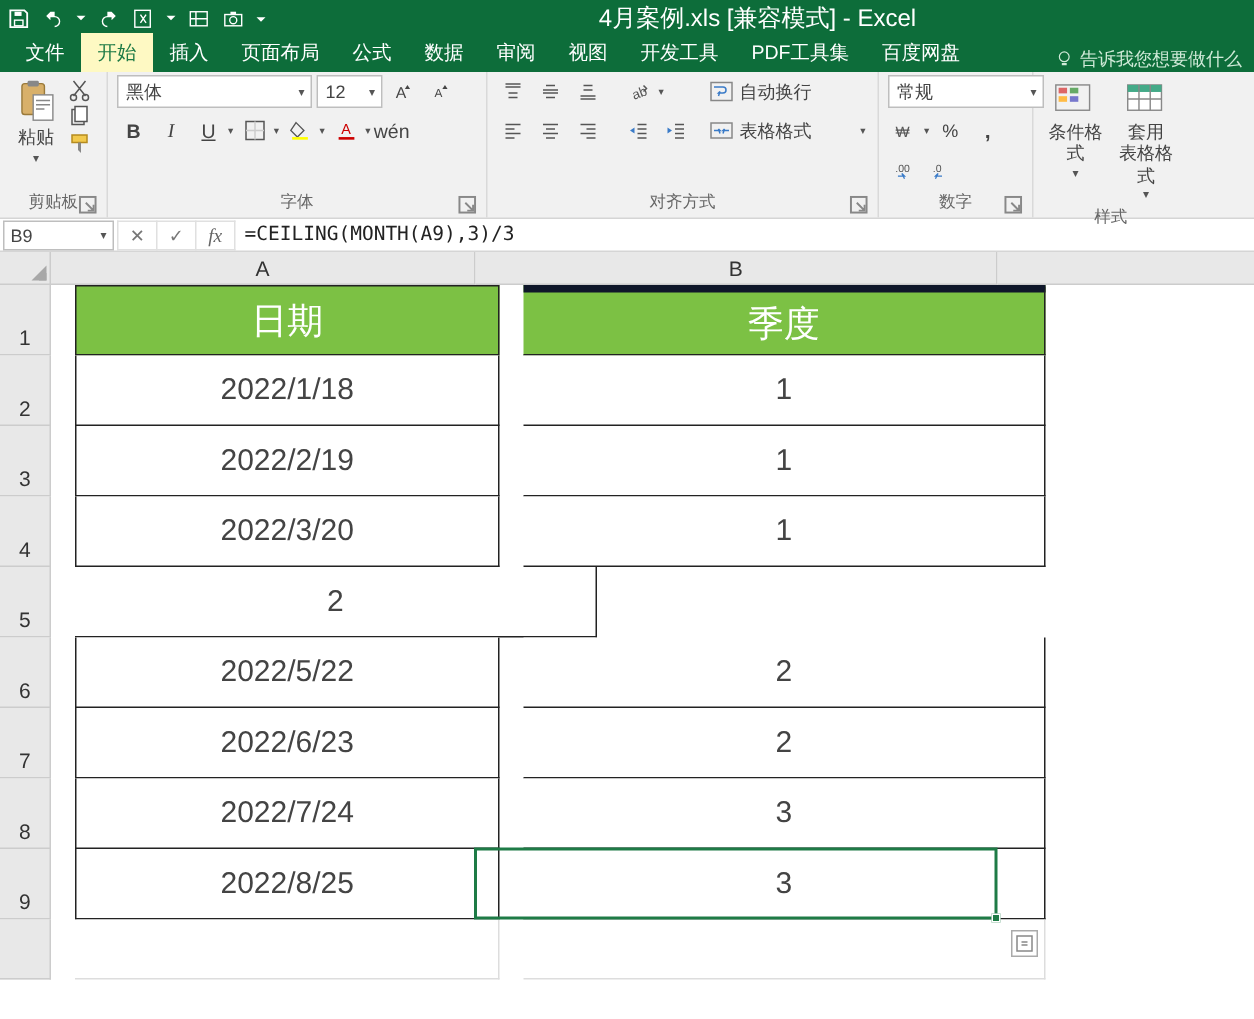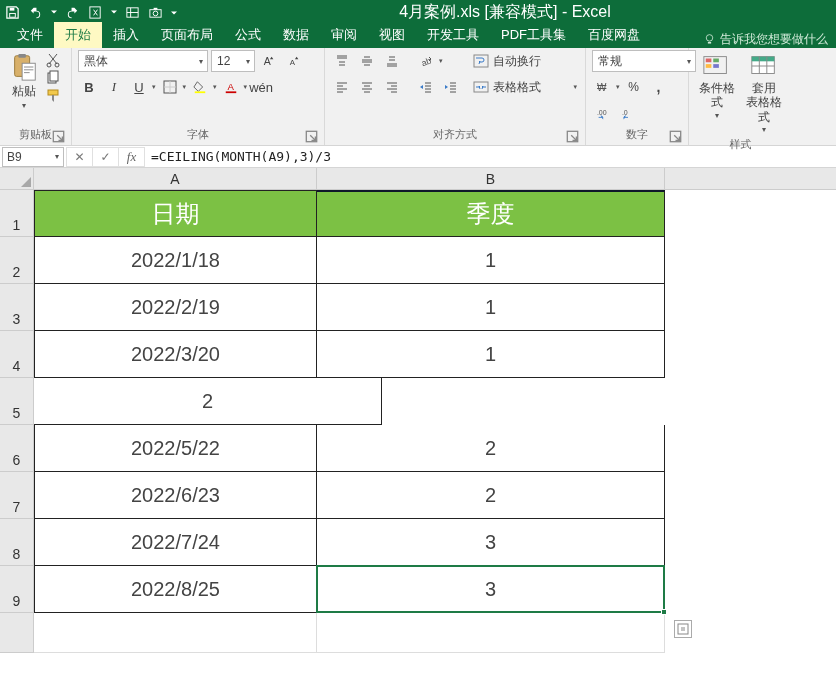--- a/index.html
+++ b/index.html
@@ -52,45 +52,45 @@
 
 
 .num-rows { display:flex; flex-direction:column; gap:4px; width:90px; }
 
 
 .big-btn { width:44px; display:flex; flex-direction:column; align-items:center; gap:1px; padding-top:2px; font-size:12px; line-height:1.2; text-align:center; }
 .big-btn .bicon { width:30px; height:28px; }
 
 
 .fx-row { height:22px; border-bottom:1px solid #d5d5d5; display:flex; align-items:center; background:#fff; }
-.namebox { width:62px; height:20px; border:1px solid #bebebe; margin:0 2px; display:flex; align-items:center; padding:0 4px; font-size:12px; }
+.namebox { width:74px; height:20px; border:1px solid #bebebe; margin:0 2px; display:flex; align-items:center; padding:0 4px; font-size:12px; }
 .namebox .dd { margin-left:auto; font-size:8px; color:#555; }
 .fx-btns { display:flex; align-items:center; border:1px solid #e0e0e0; border-left:none; height:20px; }
 .fx-btn { width:26px; height:20px; display:flex; align-items:center; justify-content:center; border-left:1px solid #e0e0e0; color:#777; }
 .fx-label { font-style:italic; font-family:"Times New Roman", serif; font-size:13px; color:#666; }
 .formula-input { flex:1; padding:0 6px; font-size:13px; color:#222; font-family:Consolas,monospace; }
 
 
 .sheet-wrap { position:relative; display:flex; }
 .rowhdrs { width:34px; }
 .selall { height:22px; background:#e8e8e8; border-right:1px solid #ccc; border-bottom:1px solid #ccc; position:relative; }
 .selall:after { content:""; position:absolute; right:2px; bottom:2px; width:0; height:0; border:5px solid transparent; border-right-color:#a8a8a8; border-bottom-color:#a8a8a8; }
 .rowhdr { height:47px; background:#e8e8e8; border-right:1px solid #ccc; border-bottom:1px solid #ccc; display:flex; align-items:flex-end; justify-content:center; font-size:14px; color:#333; padding-bottom:3px; }
 .rowhdr.extra { height:40px; }
 .grid { flex:1; position:relative; }
 .colhdrs { display:flex; height:22px; }
 .colhdr { background:#e8e8e8; border-right:1px solid #ccc; border-bottom:1px solid #ccc; display:flex; align-items:center; justify-content:center; font-size:14px; color:#333; }
 .colA { width:283px; } .colB { width:348px; } .colRest { flex:1; border-right:none; }
 .datarow { display:flex; height:47px; }
-.cell { border-right:1px solid #222; border-bottom:1px solid #222; display:flex; align-items:center; justify-content:center; font-size:20px; background:#fff; }
+.cell { border-right:1px solid #222; border-bottom:1px solid #222; display:flex; align-items:center; justify-content:center; font-size:20px; background:#fff;margin-left:16px; }
 .cellA { width:283px; border-left:1px solid #222; font-family:"Microsoft YaHei",sans-serif; }
 .cellB { width:348px; font-family:Consolas,"SimHei",sans-serif; }
 .hdrcell { background:#7cc144; color:#fff; font-size:24px; font-weight:normal; font-family:"SimHei","Microsoft YaHei",sans-serif; }
 .hdrcell.cellA { border-top:1px solid #222; }
-.hdrcell.cellB { border-top:2px solid #0f172a; }
+.hdrcell.cellB { border-top:5px solid #0f172a; }
 .extra-row { height:40px; }
 .extra-row .cell { border:none; border-right:1px solid #ddd; border-bottom:1px solid #ddd; }
 .extra-row .cellA { border-left:none; }
 
 
 .selbox { position:absolute; border:2px solid #1e7b46; pointer-events:none; }
 .selbox .handle { position:absolute; right:-4px; bottom:-4px; width:6px; height:6px; background:#1e7b46; border:1px solid #fff; }
 
 
 .autofill-icon { position:absolute; width:18px; height:18px; border:1px solid #aaa; background:#fff; display:flex; align-items:center; justify-content:center; font-size:10px; color:#555; }

